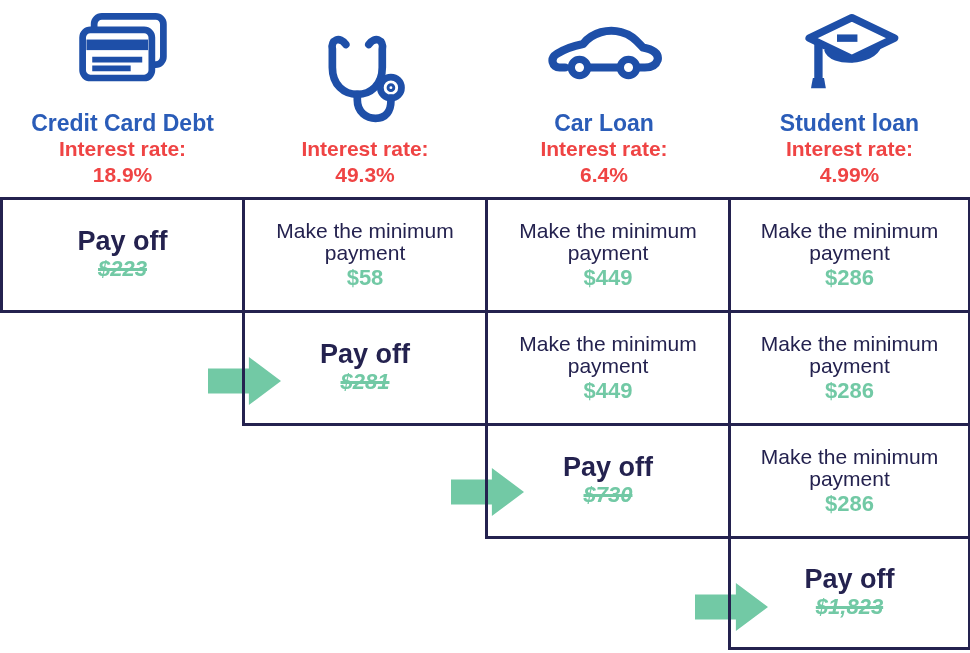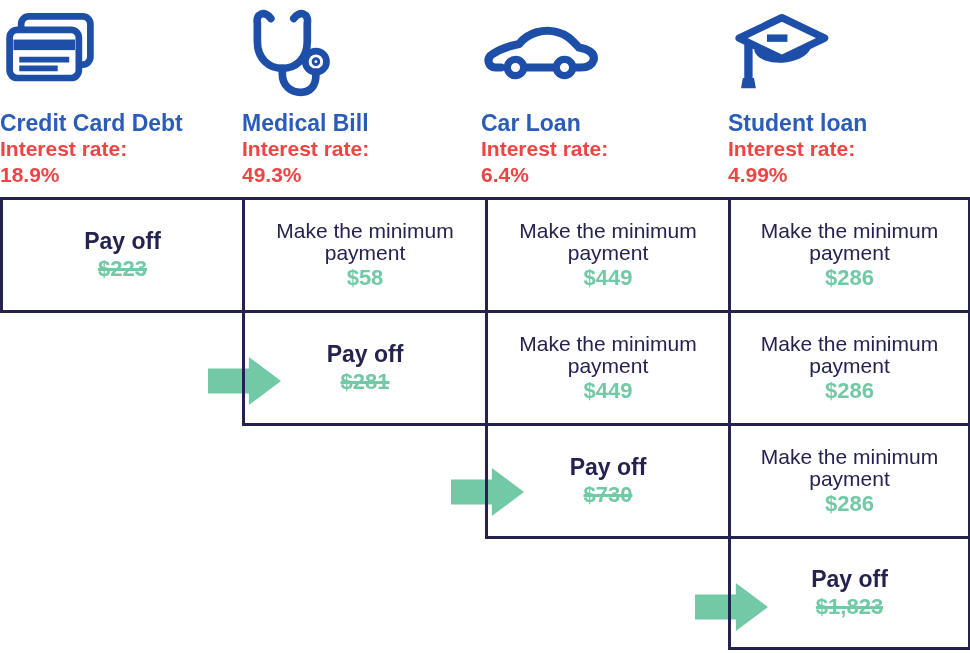--- a/index.html
+++ b/index.html
@@ -3,36 +3,36 @@
 <meta charset="utf-8">
 <style>
   html,body{margin:0;padding:0;background:#ffffff;}
   .stage{
     position:relative;width:970px;height:653px;overflow:hidden;
     font-family:"Liberation Sans",sans-serif;background:#ffffff;
   }
   
   .col-header{
     position:absolute;top:0;height:194px;
-    display:flex;flex-direction:column;align-items:flex-start;justify-content:flex-end;
+    display:flex;flex-direction:column;align-items:center;justify-content:flex-end;
     text-align:center;padding-bottom:6px;box-sizing:border-box;
   }
   .icon-box{height:102px;display:flex;align-items:center;justify-content:center;margin-bottom:6px;}
   .col-title{font-size:23px;font-weight:bold;color:#2A5CB8;line-height:26px;}
   .col-rate-label,.col-rate{font-size:21px;font-weight:600;color:#ef4444;line-height:26px;}
   
   .cell{
     position:absolute;box-sizing:border-box;border:3px solid #24224F;background:transparent;
     display:flex;flex-direction:column;align-items:center;justify-content:center;
     text-align:center;padding:4px 16px;z-index:2;
   }
   .min-label{font-size:21px;color:#24224F;line-height:22px;font-weight:normal;}
-  .payoff-label{font-size:23px;color:#24224F;line-height:27px;font-weight:bold;}
+  .payoff-label{font-size:27px;color:#24224F;line-height:27px;font-weight:bold;}
   .amount{font-size:22px;color:#72C9A5;font-weight:bold;line-height:27px;}
-  .strike{text-decoration:line-through;text-decoration-thickness:3px;}
+  .strike{text-decoration:line-through;text-decoration-thickness:3px;font-style:italic;}
   
   .arrow{
     position:absolute;width:73px;height:48px;background:#72C9A5;z-index:1;
     clip-path:polygon(0% 24%,56% 24%,56% 0%,100% 50%,56% 100%,56% 76%,0% 76%);
   }
 </style>
 </head>
 <body>
 
 <div class="stage">
@@ -58,21 +58,20 @@
     <div class="icon-box">
       <svg width="96" height="98" viewBox="0 0 100 100">
         <g fill="none" stroke="#1E4FA8" stroke-width="8" stroke-linecap="round">
           <path d="M30,14 C24,5 14,9 16,19 L16,38 C16,56 28,66 42,66 C56,66 68,56 68,38 L68,19 C70,9 60,5 54,14"></path>
           <path d="M42,66 L42,72 C42,85 52,91 61,91 C72,91 77,83 77,73 L77,70"></path>
           <circle cx="77" cy="59" r="11" stroke-width="7"></circle>
           <circle cx="77" cy="59" r="3" stroke-width="3"></circle>
         </g>
       </svg>
     </div>
-    <div class="col-title">Medical Bill</div>
     <div class="col-rate-label">Interest rate:</div>
     <div class="col-rate">49.3%</div>
   </div>
 
   <div class="col-header" style="left:481px;width:246px">
     <div class="icon-box">
       <svg width="118" height="66" viewBox="0 0 130 72">
         <g fill="none" stroke="#1E4FA8" stroke-width="9" stroke-linejoin="round" stroke-linecap="round">
           <path d="M22,52 L16,52 C8,52 5,42 13,37 C22,31 32,28 42,26 C52,13 70,9 84,13 C96,16 102,24 108,30 C118,32 126,36 124,44 C122,50 116,52 110,52 L103,52 M81,52 L50,52"></path>
           <circle cx="38" cy="52" r="9" fill="#ffffff" stroke-width="8"></circle>

